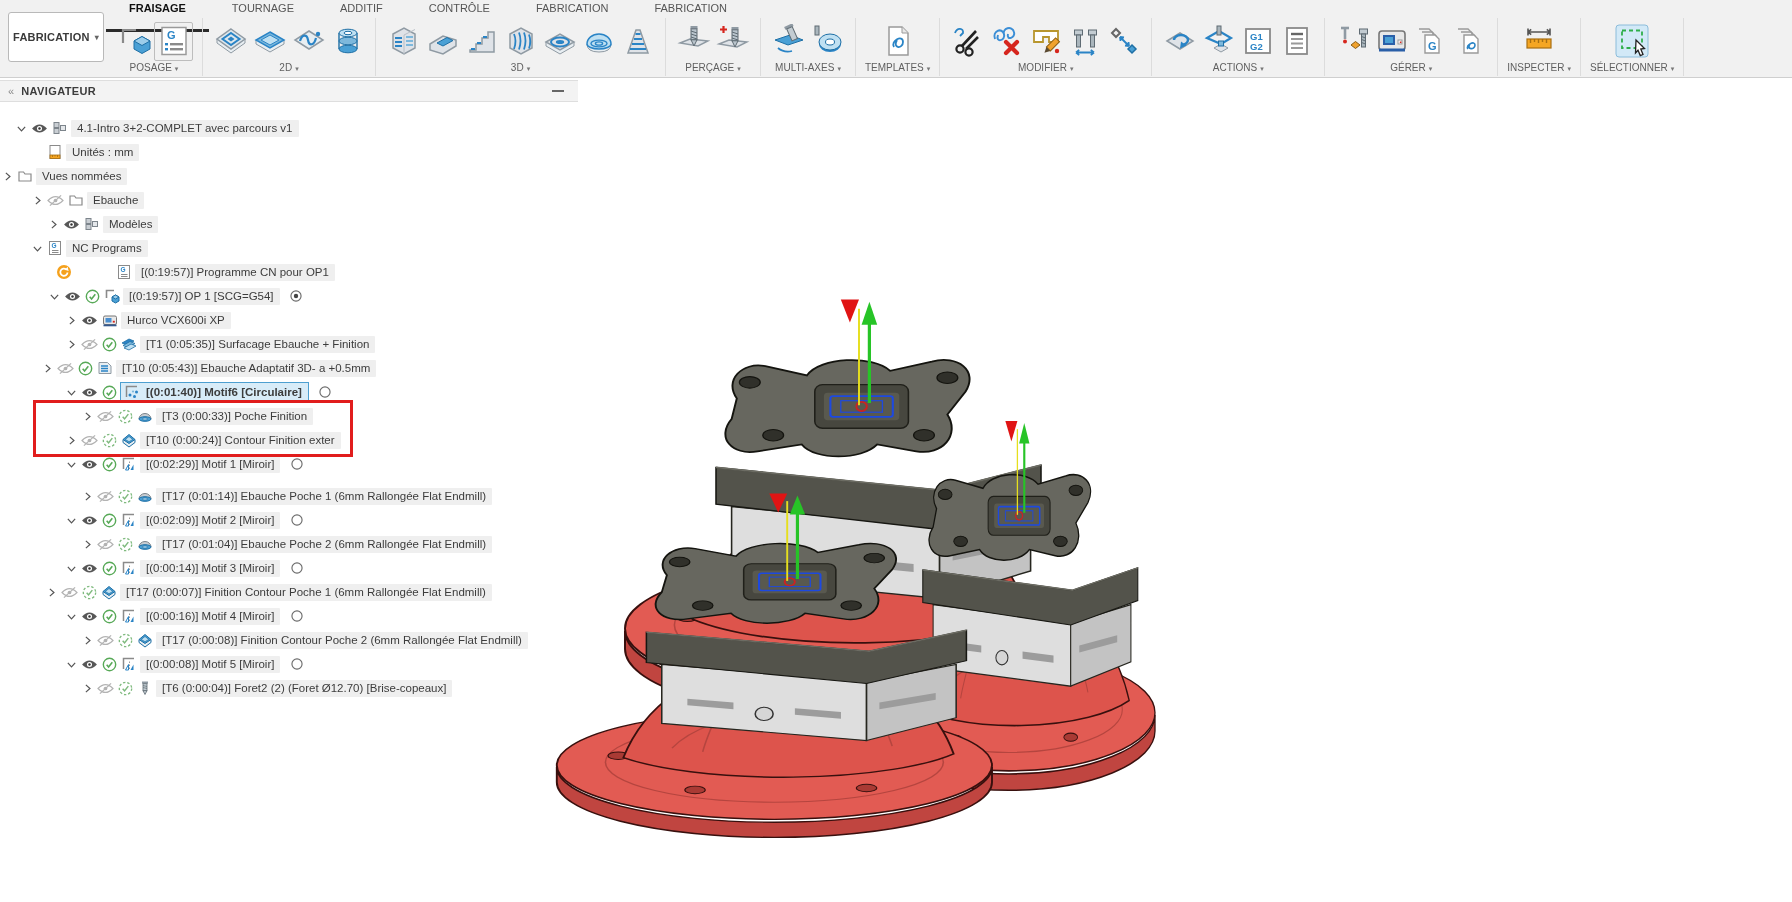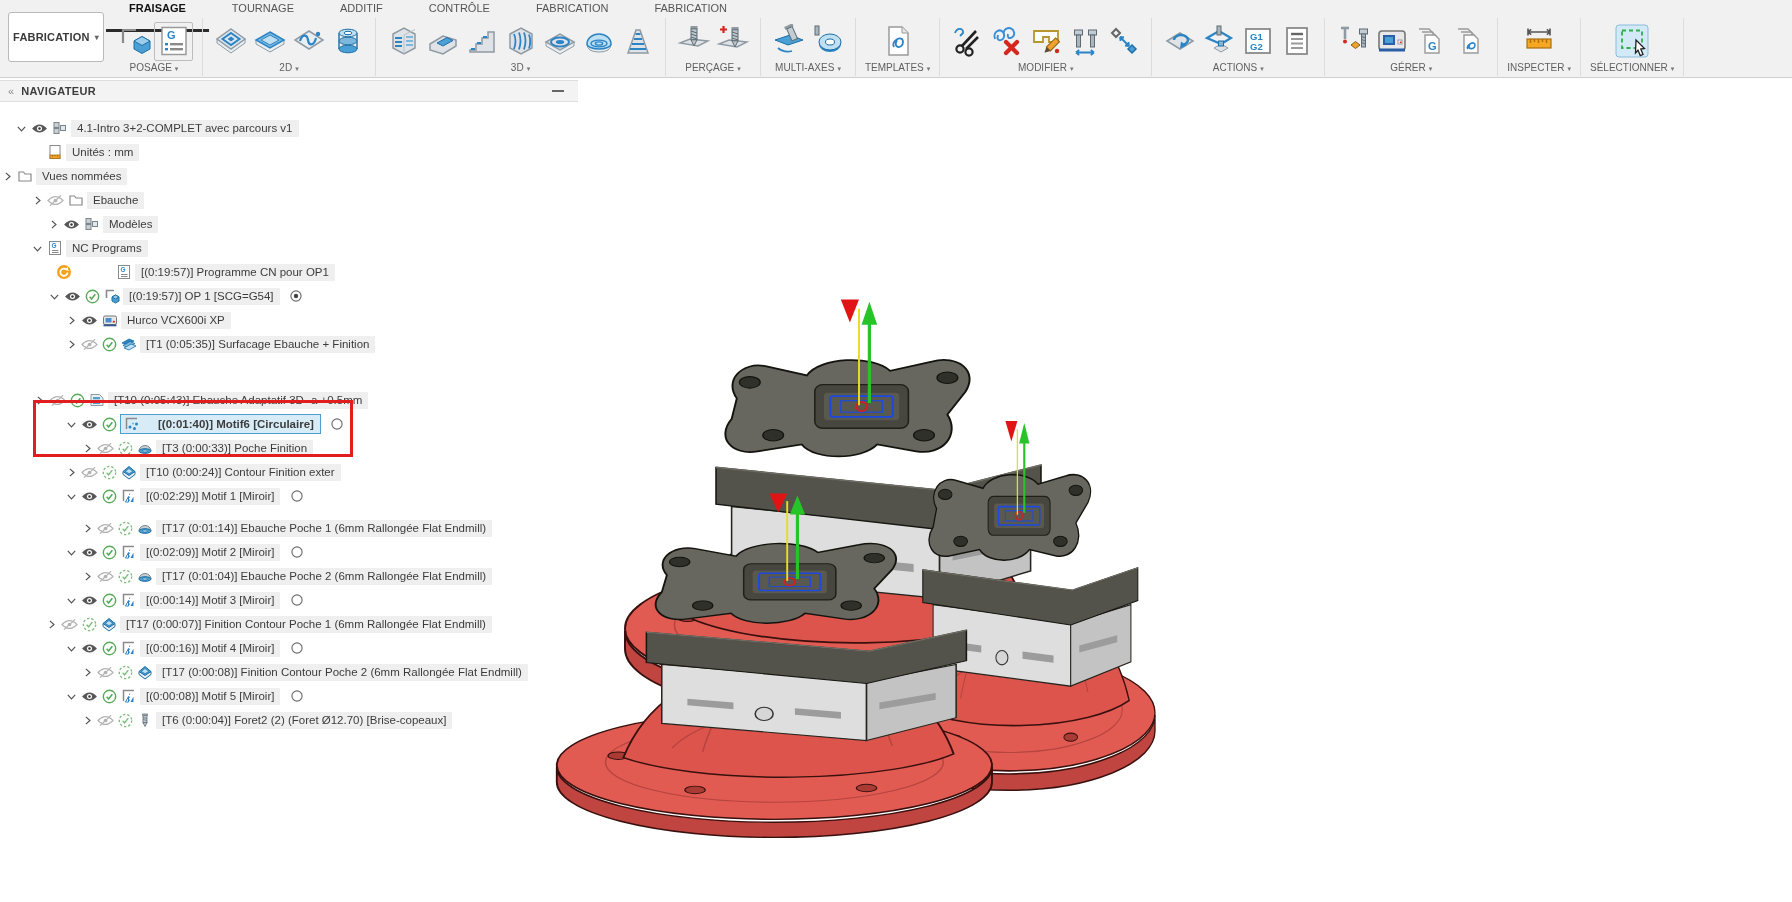--- a/index.html
+++ b/index.html
@@ -37,21 +37,21 @@
   .trow{height:24px;display:flex;align-items:center;font-size:11.5px;color:#3c3c3c;white-space:nowrap;}
   .cell{display:inline-flex;align-items:center;justify-content:center;flex:none;}
   .chev{width:14px;height:16px;margin-right:2px;}
   .eye{width:18px;height:14px;margin-right:3px;}
   .chk{width:16px;height:16px;margin-right:3px;}
   .rfs{width:16px;height:16px;margin-right:3px;}
   .opi{width:17px;height:16px;margin-right:3px;}
   .chip{background:#efefef;padding:2.5px 6px;border-radius:1px;}
   .rowmain{display:inline-flex;align-items:center;}
   .rowmain.sel{background:#d8ecf8;border:1px solid #4d9fd0;padding:1px 3px 1px 2px;}
-  .rowmain.sel .chip{background:transparent;padding:1px 3px;font-weight:bold;margin-left:12px;}
+  .rowmain.sel .chip{background:transparent;padding:1px 3px;font-weight:bold;}
   .radio{width:15px;height:15px;margin-left:9px;}
   
   #annot{position:absolute;left:33px;top:400px;width:314px;height:51px;border:3px solid #e11d1d;
          z-index:8;pointer-events:none;}
 </style>
 </head>
 <body>
 
 <div id="app">
 
@@ -671,21 +671,21 @@
               <g stroke="#1e6fa5" stroke-width=".8">
                 <polygon points="1,7 8,3 13,5 6,9" fill="#2a84c6"></polygon>
                 <polygon points="2,9.5 9,5.5 14,7.5 7,11.5" fill="#7db8dc"></polygon>
                 <polygon points="3,12 10,8 15,10 8,14" fill="#bfe0f2"></polygon>
               </g>
             </svg>
           </span>
           <span class="chip">[T1 (0:05:35)] Surfacage Ebauche + Finition</span>
         </span>
       </div>
-      <div class="trow" style="padding-left: 32px; margin-top: 32px;">
+      <div class="trow" style="padding-left: 40px;">
         <span class="cell chev">
           <svg viewBox="0 0 16 16" width="13" height="13">
             <path d="M6,3.5 l5,4.5 -5,4.5" fill="none" stroke="#555" stroke-width="1.5"></path>
           </svg>
         </span>
         <span class="cell eye">
           <svg viewBox="0 0 18 14" width="17" height="13">
             <path d="M1,7 Q9,-1.5 17,7 Q9,15.5 1,7 Z" fill="none" stroke="#b3b3b3" stroke-width="1.4"></path>
             <circle cx="9" cy="7" r="2" fill="#b3b3b3"></circle>
             <path d="M3,12.5 L15,1.5" stroke="#b3b3b3" stroke-width="1.4"></path>

